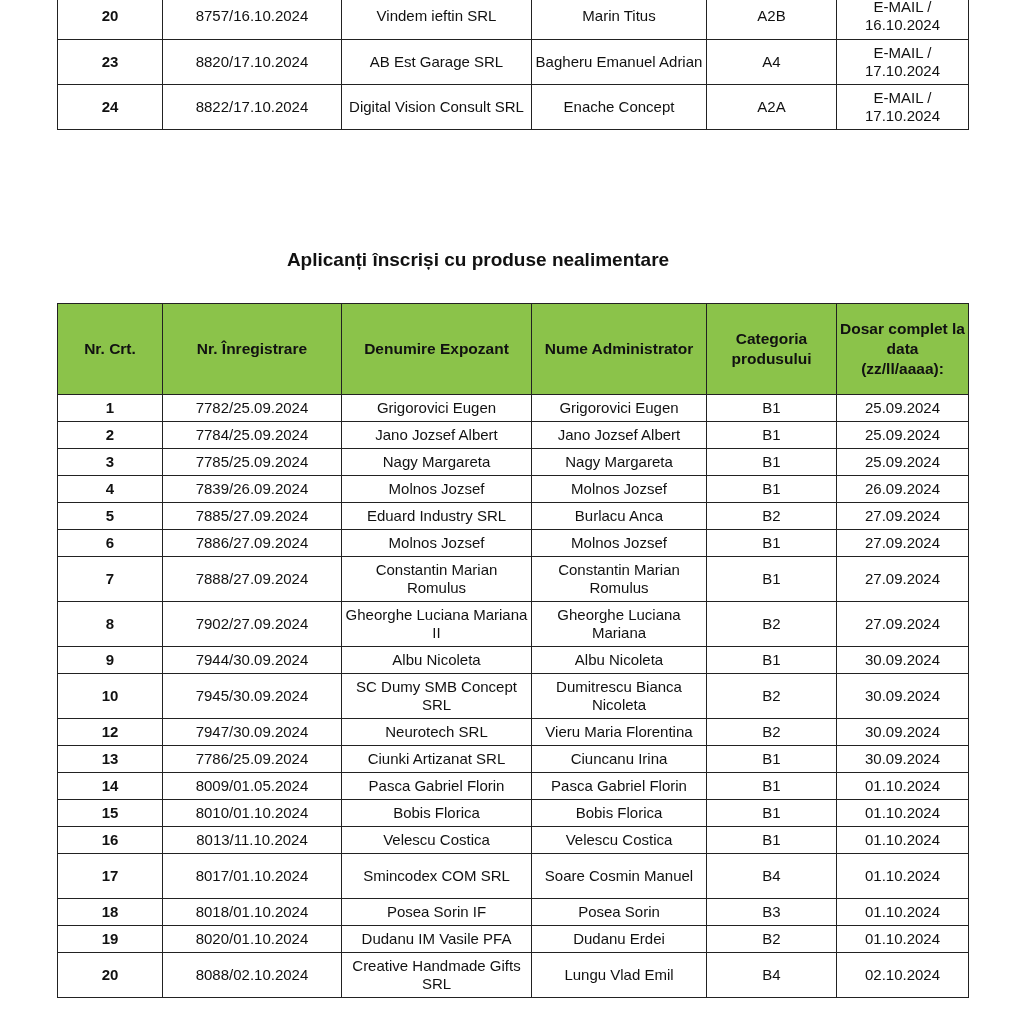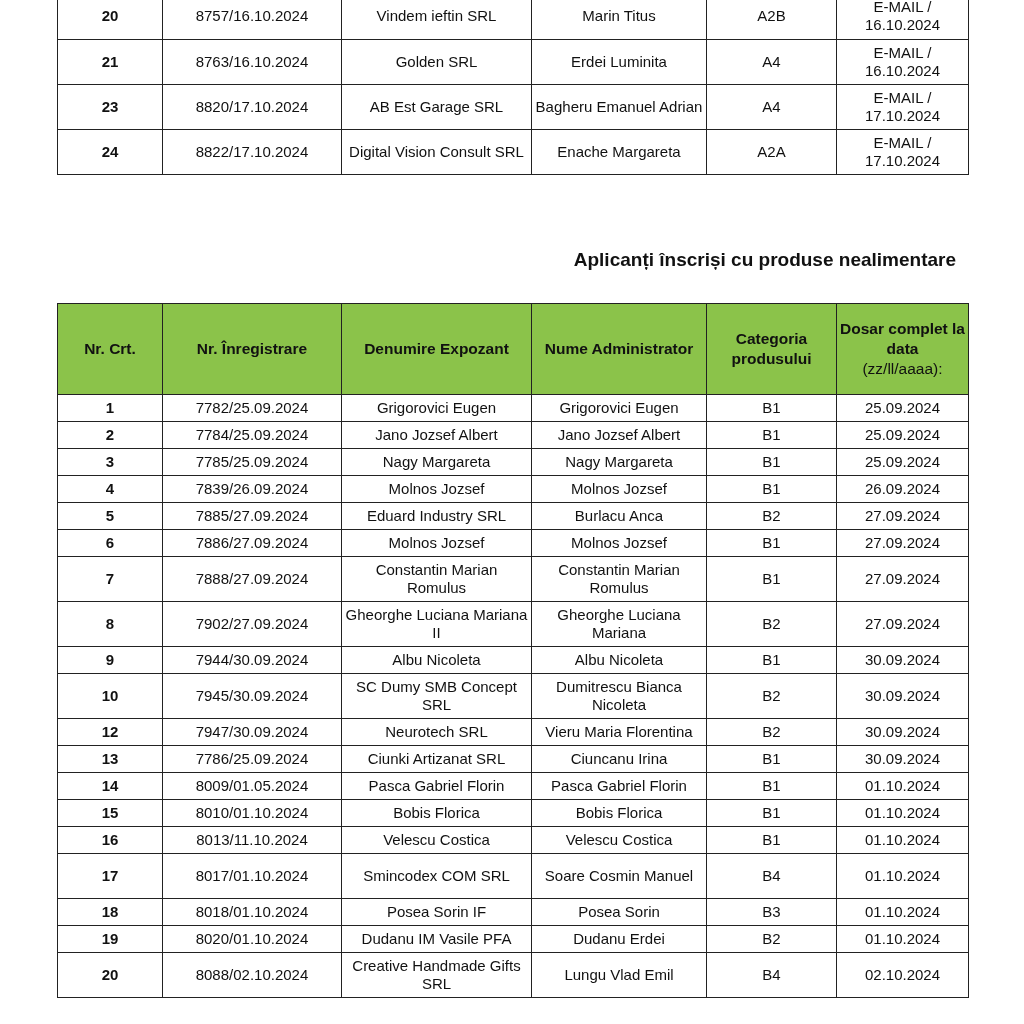--- a/index.html
+++ b/index.html
@@ -7,25 +7,25 @@
          font-family: "Liberation Sans", sans-serif; color: #111; }
   table { border-collapse: collapse; position: absolute; left: 57px; width: 911px; table-layout: fixed; }
   td, th { border: 1.5px solid #222; text-align: center; vertical-align: middle;
            font-size: 15px; line-height: 18px; padding: 0 2px; }
   col.c1 { width: 105px; } col.c2 { width: 179px; } col.c3 { width: 190px; }
   col.c4 { width: 175px; } col.c5 { width: 130px; } col.c6 { width: 132px; }
   td.num { font-weight: bold; }
   #top-table { top: -8px; }
   #top-table tr { height: 45px; }
   #top-table tr.first { height: 47px; }
-  #section-title { position: absolute; top: 249px; left: 0; width: 956px; text-align: right;
+  #section-title { position: absolute; top: 249px; left: 0; width: 956px; text-align: center;
                    font-weight: bold; font-size: 19px; }
   #main-table { top: 303px; }
   #main-table thead th { background: #8bc34a; font-weight: bold; font-size: 15.5px; height: 90px; line-height: 20px; }
-  #main-table thead th .sub { font-weight: normal; }
+  #main-table thead th .sub { font-weight: bold; }
   #main-table tbody tr { height: 27px; }
   #main-table tbody tr.tall { height: 45px; }
 </style>
 </head>
 <body>
 
 <table id="top-table">
   <colgroup>
       <col class="c1">
       <col class="c2">
@@ -40,46 +40,35 @@
         <td>8757/16.10.2024</td>
         <td>Vindem ieftin SRL</td>
         <td>Marin Titus</td>
         <td>A2B</td>
         <td>
           <div>E-MAIL /</div>
           <div>16.10.2024</div>
         </td>
       </tr>
       <tr>
-        <td class="num">21</td>
-        <td>8763/16.10.2024</td>
-        <td>Golden SRL</td>
-        <td>Erdei Luminita</td>
-        <td>A4</td>
-        <td>
-          <div>E-MAIL /</div>
-          <div>16.10.2024</div>
-        </td>
-      </tr>
-      <tr>
         <td class="num">23</td>
         <td>8820/17.10.2024</td>
         <td>AB Est Garage SRL</td>
         <td>Bagheru Emanuel Adrian</td>
         <td>A4</td>
         <td>
           <div>E-MAIL /</div>
           <div>17.10.2024</div>
         </td>
       </tr>
       <tr>
         <td class="num">24</td>
         <td>8822/17.10.2024</td>
         <td>Digital Vision Consult SRL</td>
-        <td>Enache Margareta</td>
+        <td>Enache Concept</td>
         <td>A2A</td>
         <td>
           <div>E-MAIL /</div>
           <div>17.10.2024</div>
         </td>
       </tr>
     </tbody>
 </table>
 
 <div id="section-title">Aplicanți înscriși cu produse nealimentare</div>

